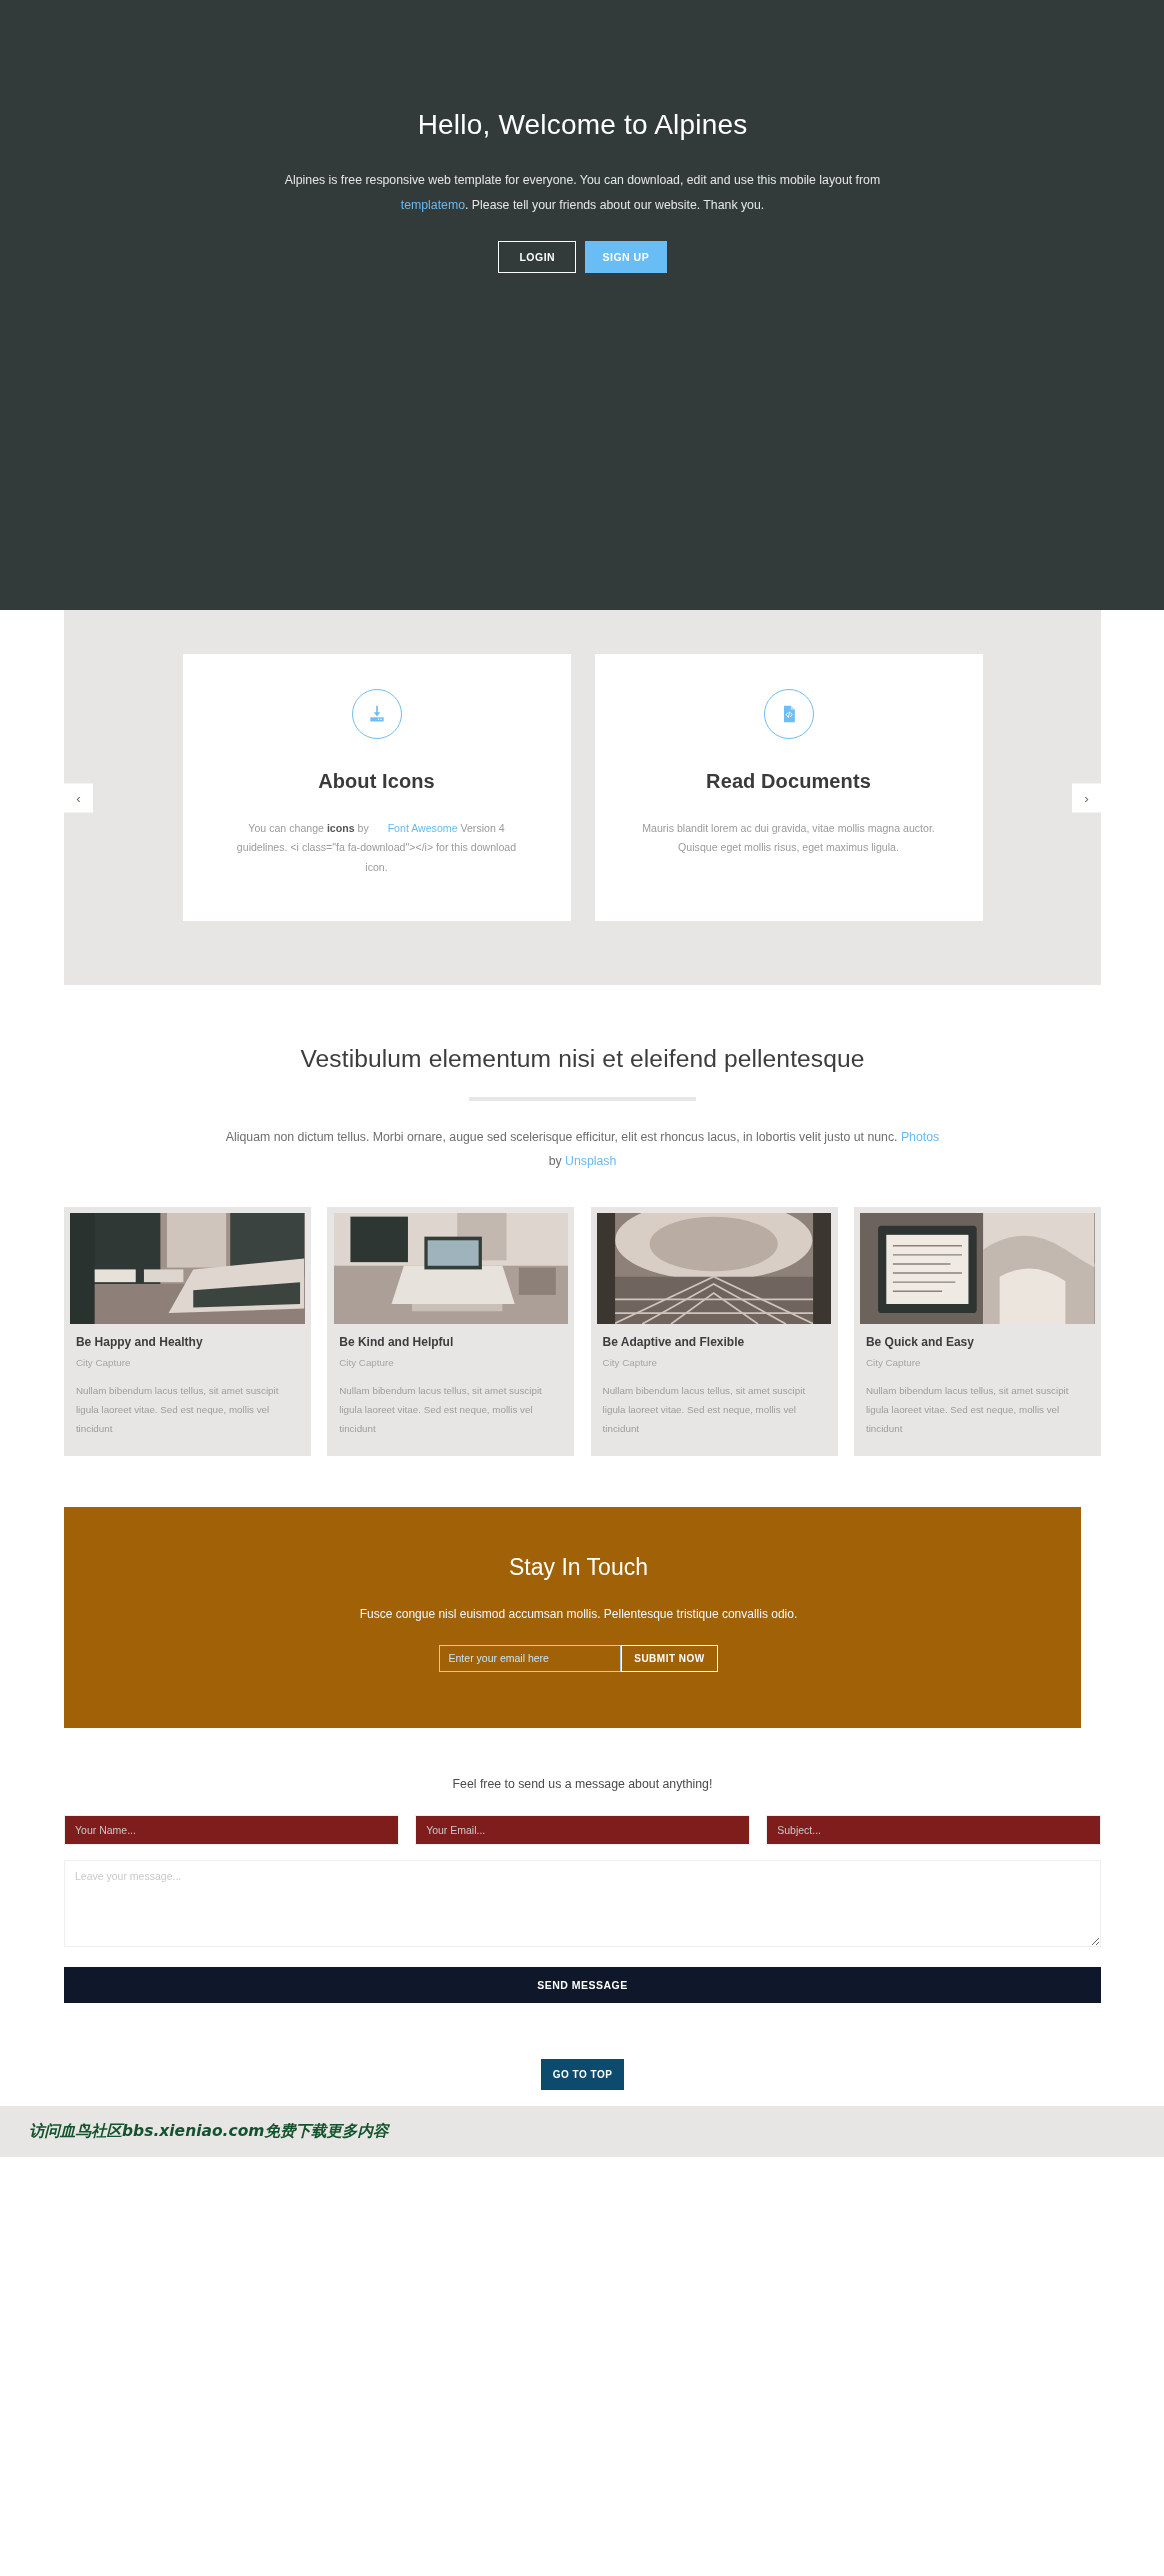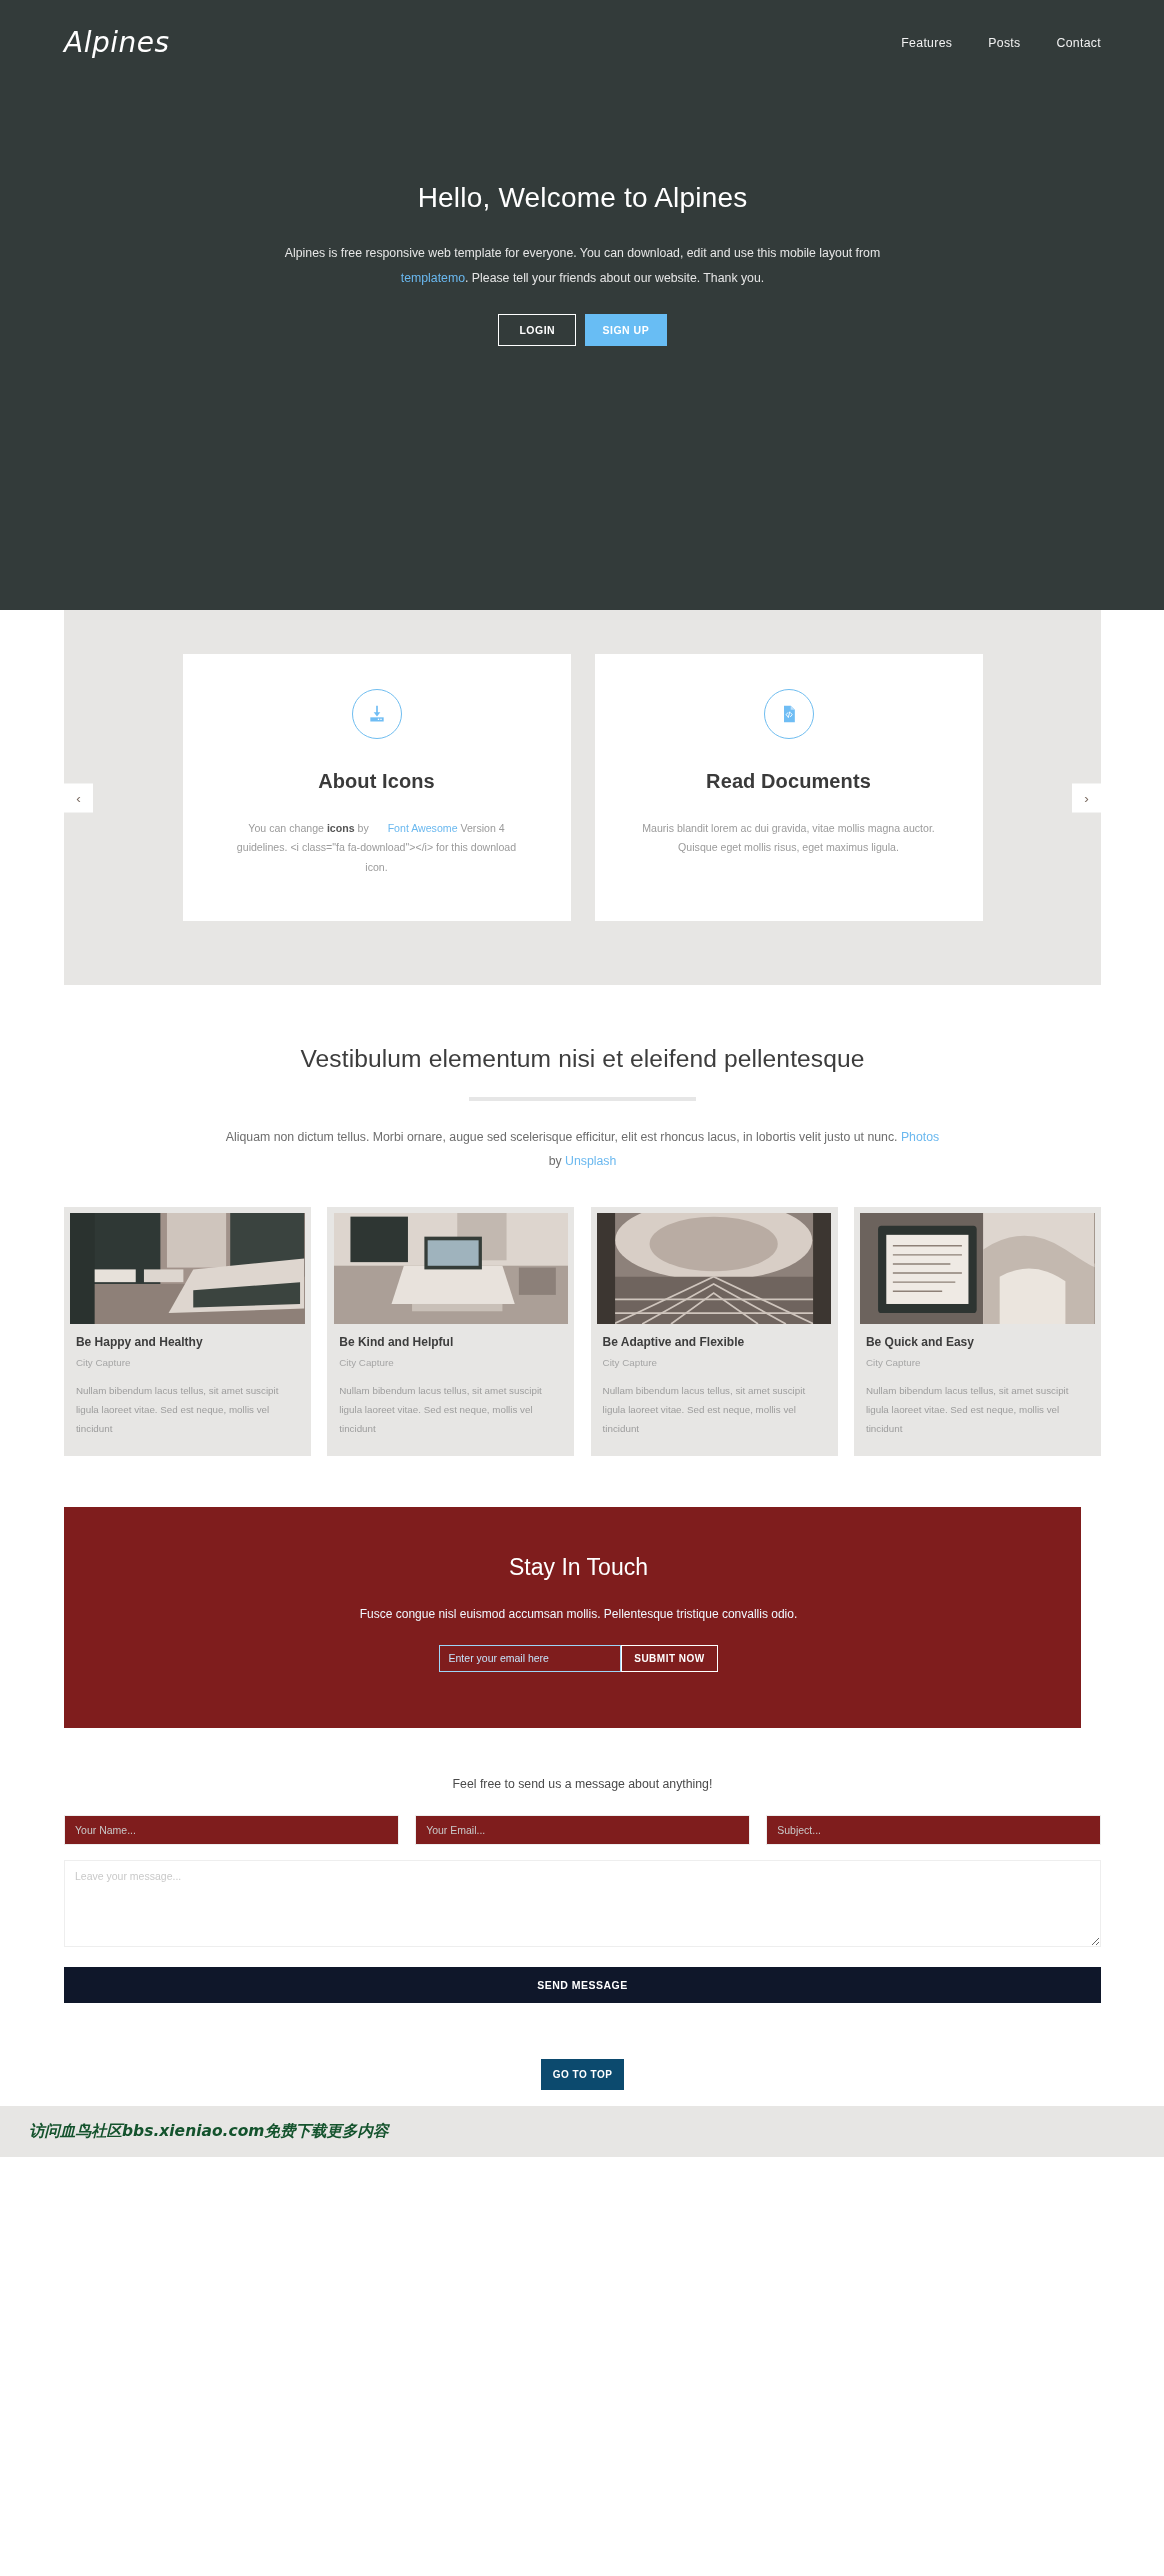--- a/index.html
+++ b/index.html
@@ -199,21 +199,21 @@
     margin-bottom: 12.7px;
   }
   .blog-desc {
     font-size: 9.8px;
     line-height: 1.95;
     color: #9d9d9d;
   }
 
   
   .subscribe {
-    background: #7f1d1d;
+    background: #a16207;
     margin: 51px 84px 0 64px;
     padding: 47px 0 56px 12px;
     text-align: center;
   }
   .sub-title {
     color: #ffffff;
     font-size: 23px;
     font-weight: 400;
     margin-bottom: 25.5px;
   }
@@ -329,28 +329,20 @@
     font-size: 15.5px;
     font-weight: bold;
     font-style: italic;
     font-family: "DejaVu Sans", sans-serif;
   }
 </style>
 </head>
 <body>
 
 <div class="hero">
-  <div class="navbar">
-    <div class="brand">Alpines</div>
-    <nav class="nav-links">
-      <a href="#">Features</a>
-      <a href="#">Posts</a>
-      <a href="#">Contact</a>
-    </nav>
-  </div>
   <div class="hero-body">
     <h1 class="hero-title">Hello, Welcome to Alpines</h1>
     <p class="hero-text">
       <span>Alpines is free responsive web template for everyone. You can download, edit and use this mobile layout from </span><a href="#">templatemo</a><span>. Please tell your friends about our website. Thank you.</span>
     </p>
     <div class="hero-buttons">
       <button class="btn-login">LOGIN</button>
       <button class="btn-signup">SIGN UP</button>
     </div>
   </div>

